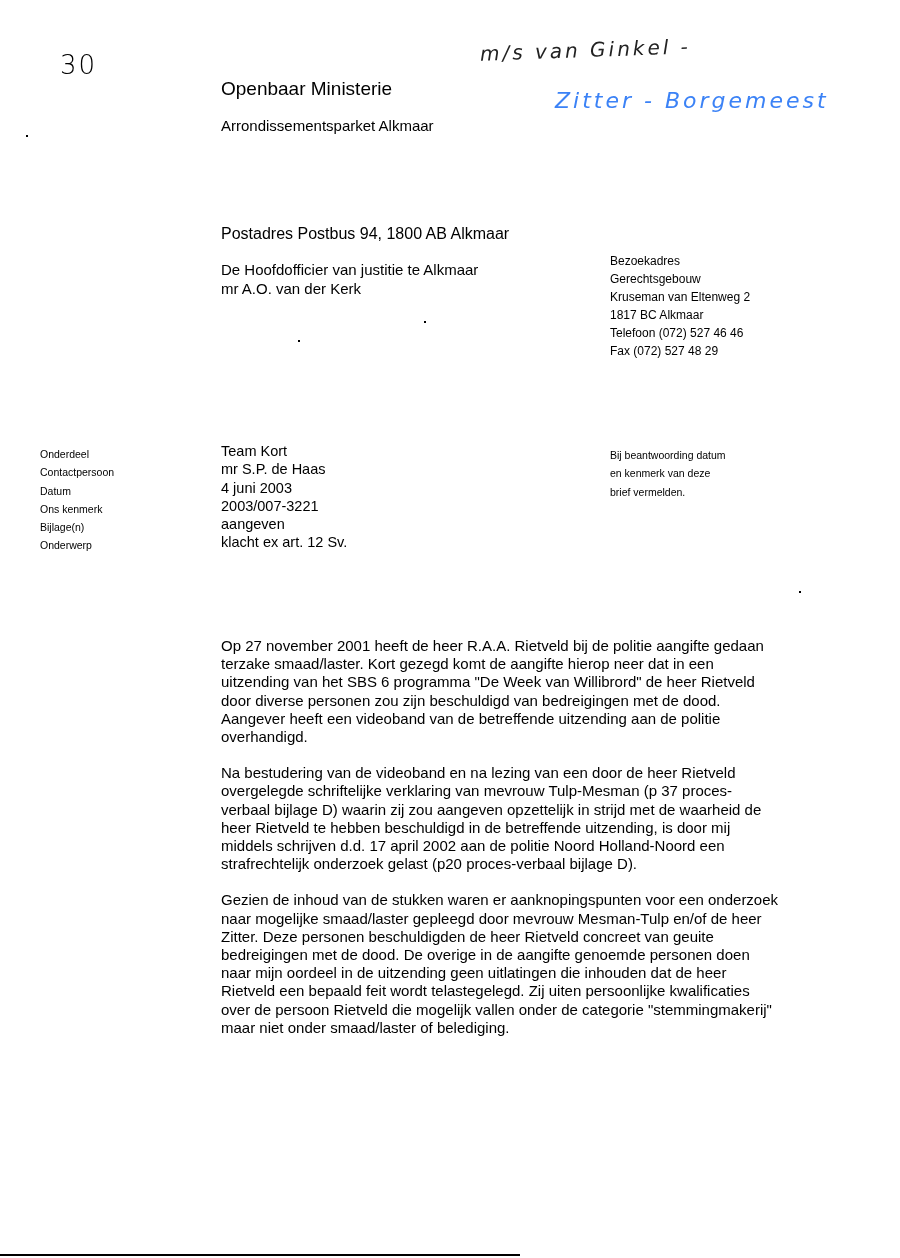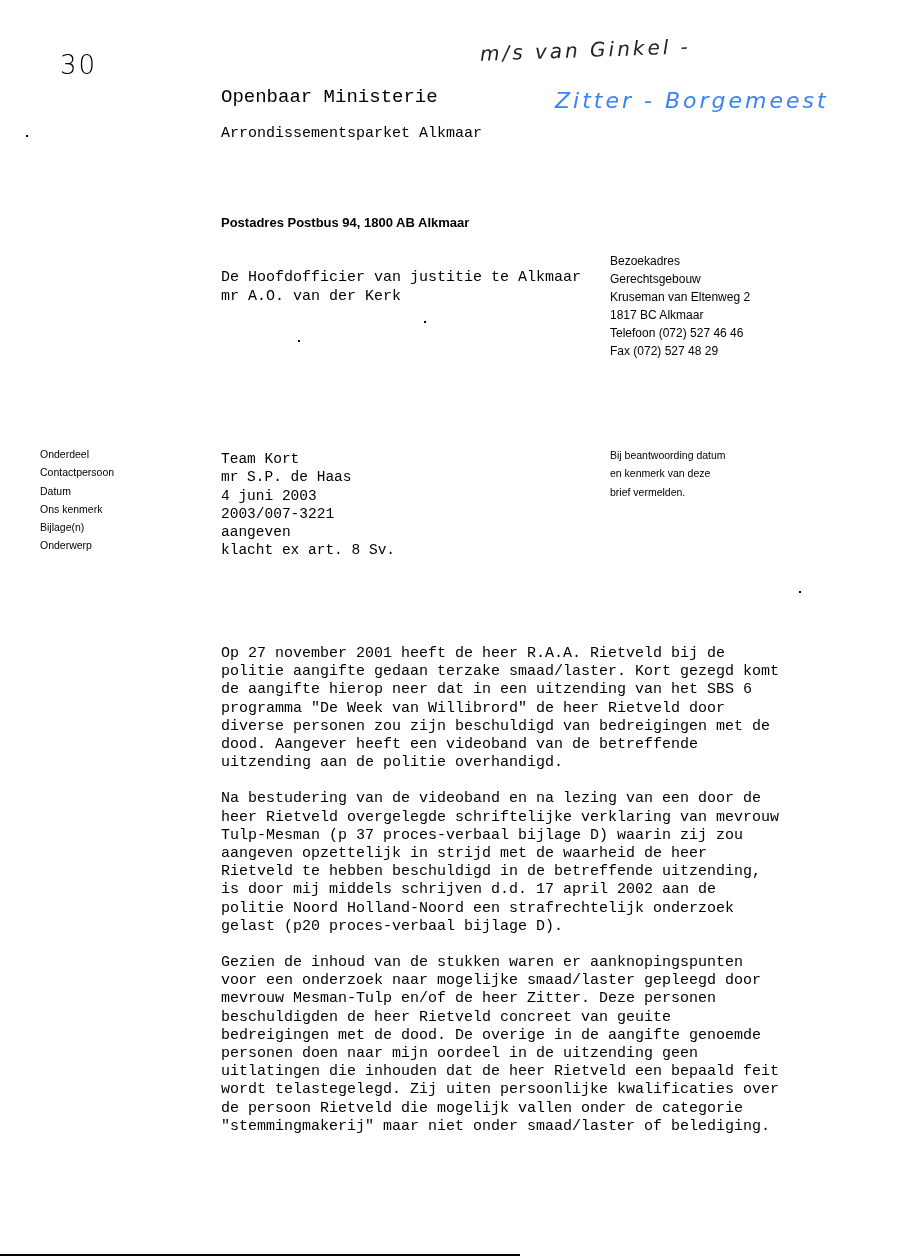--- a/index.html
+++ b/index.html
@@ -1,29 +1,29 @@
 <!DOCTYPE html>
 <html><head>
 <meta charset="utf-8">
 <style>
   html, body { margin: 0; padding: 0; background: #ffffff; }
   body { width: 900px; height: 1258px; position: relative; overflow: hidden; color: #000; }
   .abs { position: absolute; }
-  .serif { font-family: Liberation Mono, monospace; margin-top: 8px; }
+  .serif { font-family: Liberation Sans, sans-serif; }
   .sans { font-family: "Liberation Sans", "DejaVu Sans", sans-serif; }
   .hand { font-family: "DejaVu Sans", sans-serif; font-weight: 200; }
 
   #page-num { left: 60px; top: 50px; font-size: 26px; letter-spacing: 2px; }
   #org-name { left: 221px; top: 78px; font-size: 19px; }
   #org-dept { left: 221px; top: 117px; font-size: 15px; }
 
   #handnote1 { left: 480px; top: 38px; font-size: 20px; font-style: italic; letter-spacing: 3px; color: #222; transform: rotate(-2deg); }
   #handnote2 { left: 555px; top: 88px; font-size: 22px; font-style: italic; letter-spacing: 3px; color: #3b82f6; }
 
-  #postadres { left: 221px; top: 215px; font-size: 13px; font-weight: bold; }
+  #postadres { left: 221px; top: 225px; font-size: 16px; }
   #recipient { left: 221px; top: 260px; font-size: 15px; line-height: 19px; }
 
   #visit-block { left: 610px; top: 228px; font-size: 12px; line-height: 18px; margin-top: 24px; }
   #visit-block div { white-space: nowrap; }
 
   #meta-labels { left: 40px; top: 445px; width: 115px; text-align: left; font-size: 10.5px; line-height: 18.3px; }
   #meta-values { left: 221px; top: 442px; font-size: 14.5px; line-height: 18.3px; }
   #reply-note { left: 610px; top: 446px; font-size: 10.5px; line-height: 18.3px; }
 
   #body-text { left: 221px; top: 637px; width: 560px; font-size: 15px; line-height: 18.2px; }
@@ -67,21 +67,21 @@
   <div>Bijlage(n)</div>
   <div>Onderwerp</div>
 </div>
 
 <div class="abs serif" id="meta-values">
   <div>Team Kort</div>
   <div>mr S.P. de Haas</div>
   <div>4 juni 2003</div>
   <div>2003/007-3221</div>
   <div>aangeven</div>
-  <div>klacht ex art. 8 Sv.</div>
+  <div>klacht ex art. 12 Sv.</div>
 </div>
 
 <div class="abs sans" id="reply-note">
   <div>Bij beantwoording datum</div>
   <div>en kenmerk van deze</div>
   <div>brief vermelden.</div>
 </div>
 
 <div class="abs serif" id="body-text">
   <p>Op 27 november 2001 heeft de heer R.A.A. Rietveld bij de politie aangifte gedaan terzake smaad/laster. Kort gezegd komt de aangifte hierop neer dat in een uitzending van het SBS 6 programma "De Week van Willibrord" de heer Rietveld door diverse personen zou zijn beschuldigd van bedreigingen met de dood. Aangever heeft een videoband van de betreffende uitzending aan de politie overhandigd.</p>

